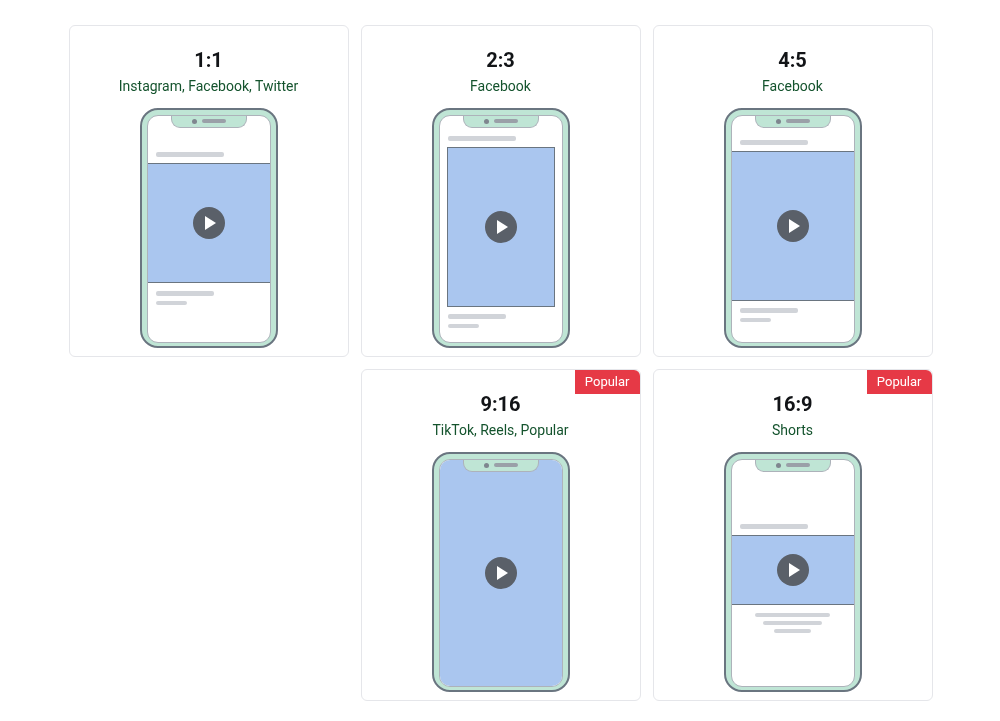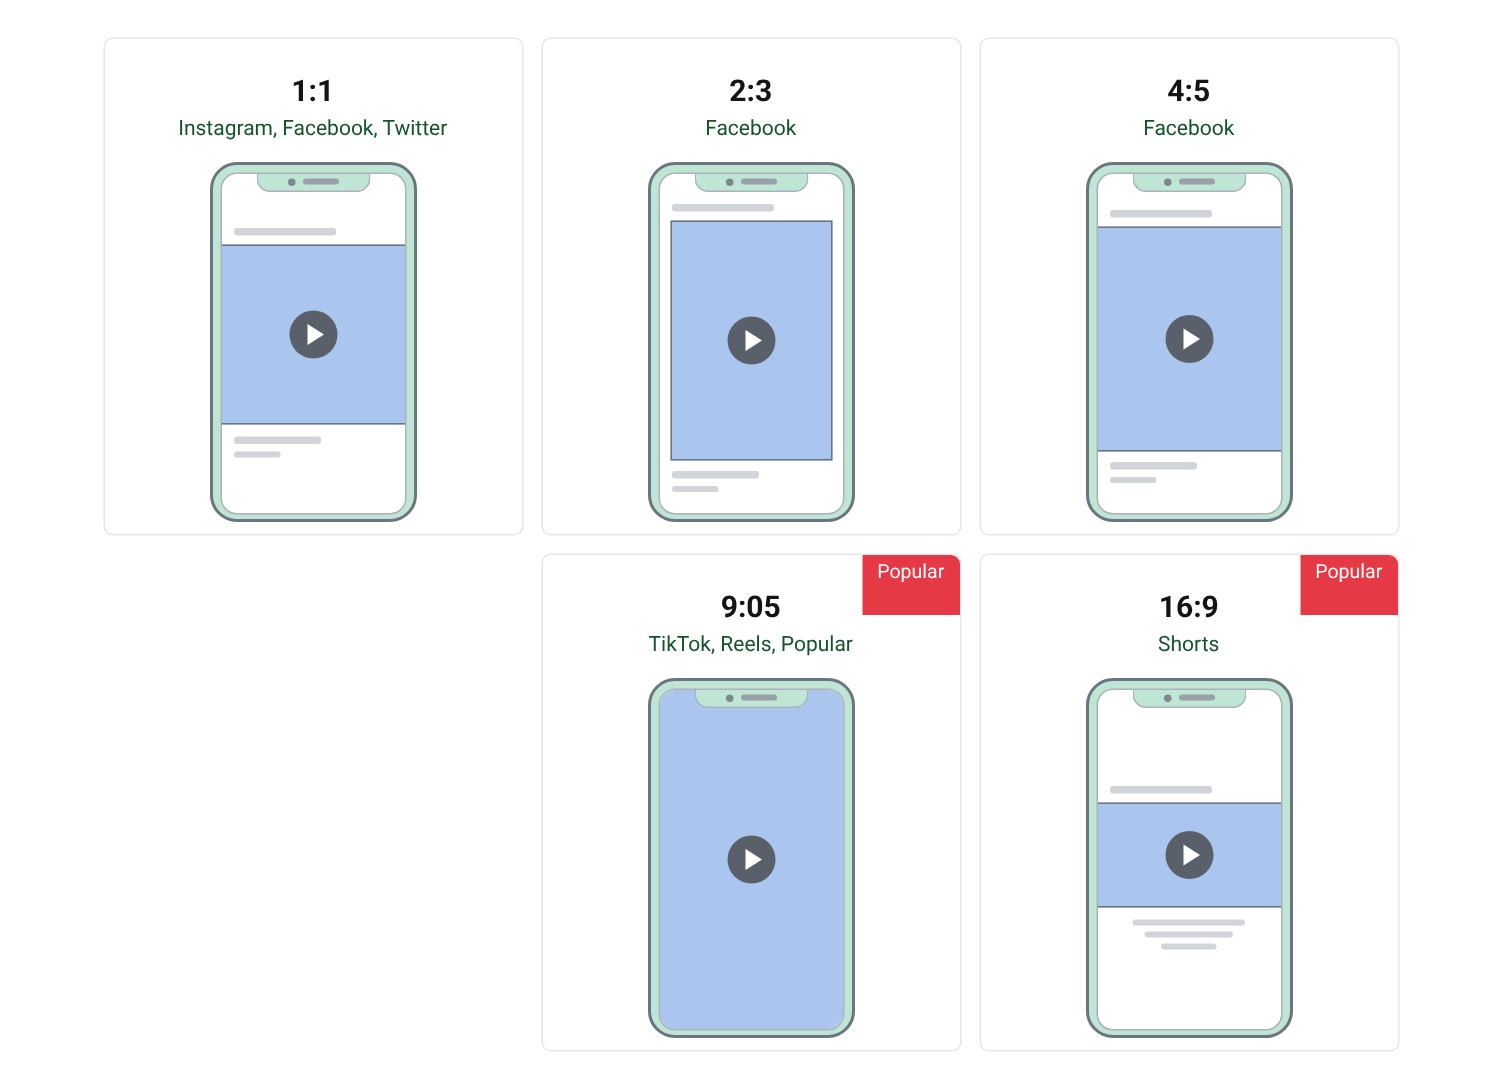--- a/index.html
+++ b/index.html
@@ -29,21 +29,21 @@
     flex-direction: column;
     align-items: center;
   }
   .badge {
     position: absolute;
     top: 0;
     right: 0;
     background: #e63946;
     color: #fff;
     font-size: 13px;
-    padding: 4px 10px 21px;
+    padding: 4px 10px 5px;
     border-top-right-radius: 6px;
   }
   .ratio-title {
     font-size: 20px;
     font-weight: 700;
     color: #121417;
     text-align: center;
     margin-bottom: 6px;
   }
   .platforms {
@@ -223,21 +223,21 @@
               <div class="sk-line" style="width:30%; height:4px;"></div>
             </div>
           </div>
         </div>
       </div>
     </div>
   </div>
 
   <div class="card">
     <div class="badge">Popular</div>
-    <div class="ratio-title">9:05</div>
+    <div class="ratio-title">9:16</div>
     <div class="platforms">TikTok, Reels, Popular</div>
     <div class="phone-wrap">
       <div class="phone">
         <div class="screen">
           <div class="notch">
               <span class="dot"></span>
               <span class="spk"></span>
             </div>
           <div class="content-area" style="top:0; bottom:0;">
             <div class="video-box" style="width:100%; height:100%; border:none;">

